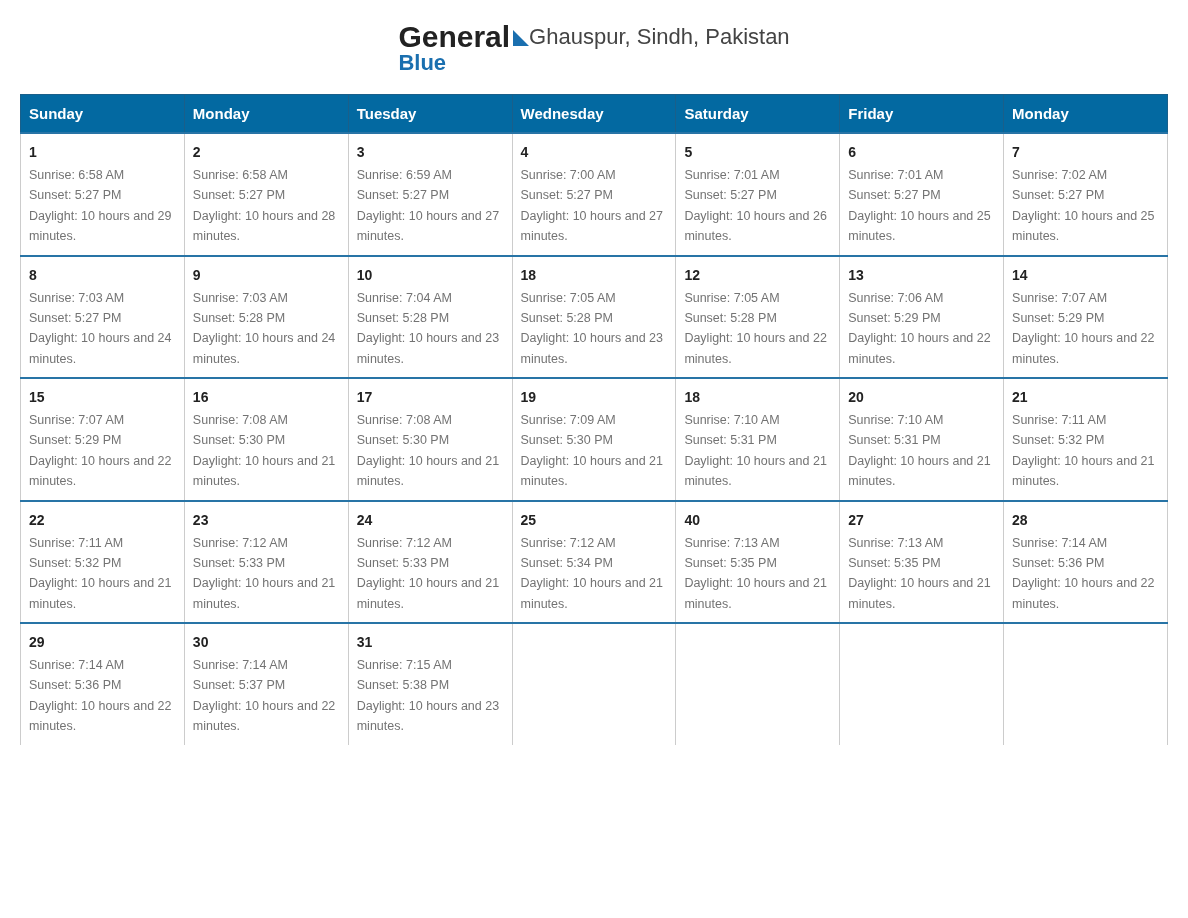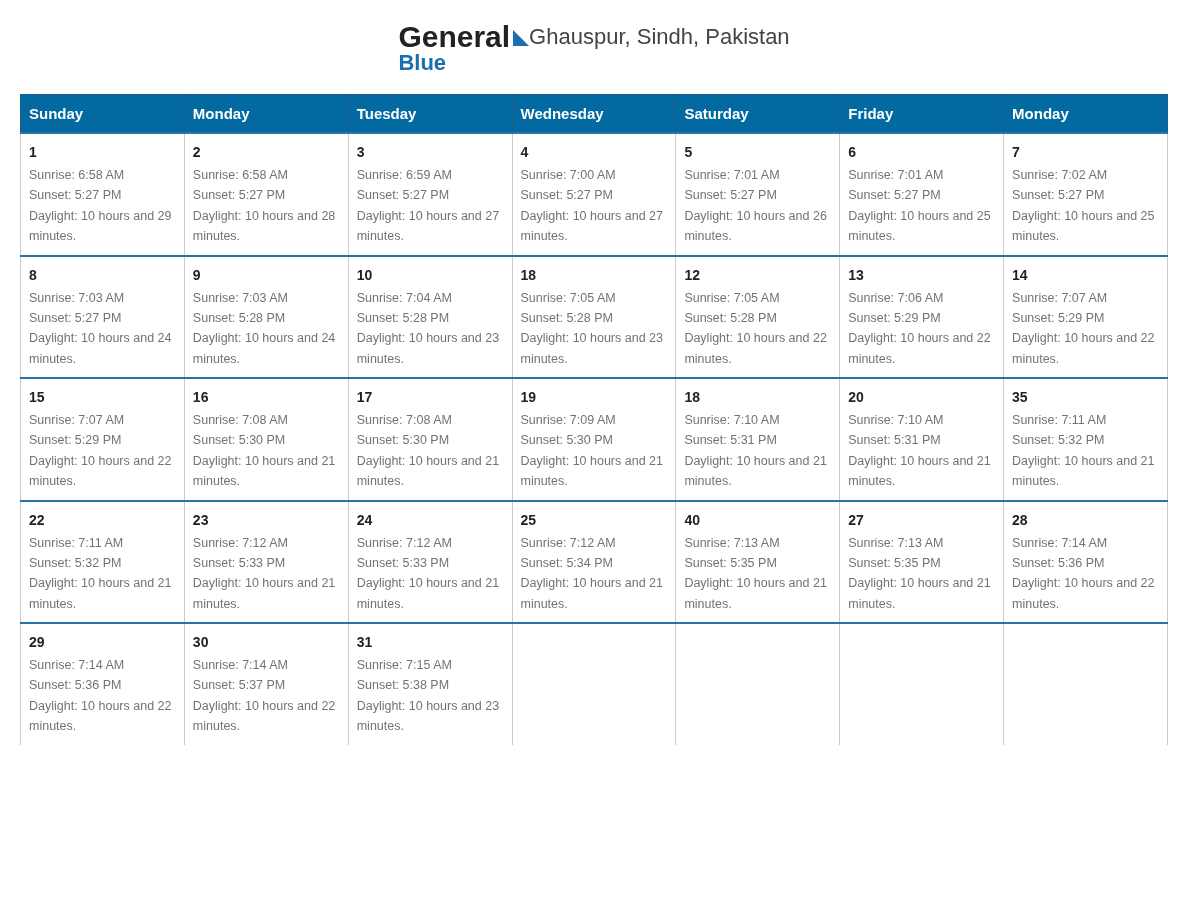--- a/index.html
+++ b/index.html
@@ -226,21 +226,21 @@
       </td>
         <td>
         <span class="day-num">18</span>
         <span class="day-info">Sunrise: 7:10 AM<br>Sunset: 5:31 PM<br>Daylight: 10 hours and 21 minutes.</span>
       </td>
         <td>
         <span class="day-num">20</span>
         <span class="day-info">Sunrise: 7:10 AM<br>Sunset: 5:31 PM<br>Daylight: 10 hours and 21 minutes.</span>
       </td>
         <td>
-        <span class="day-num">35</span>
+        <span class="day-num">21</span>
         <span class="day-info">Sunrise: 7:11 AM<br>Sunset: 5:32 PM<br>Daylight: 10 hours and 21 minutes.</span>
       </td>
       </tr>
       <tr class="week-row">
         <td>
         <span class="day-num">22</span>
         <span class="day-info">Sunrise: 7:11 AM<br>Sunset: 5:32 PM<br>Daylight: 10 hours and 21 minutes.</span>
       </td>
         <td>
         <span class="day-num">23</span>

